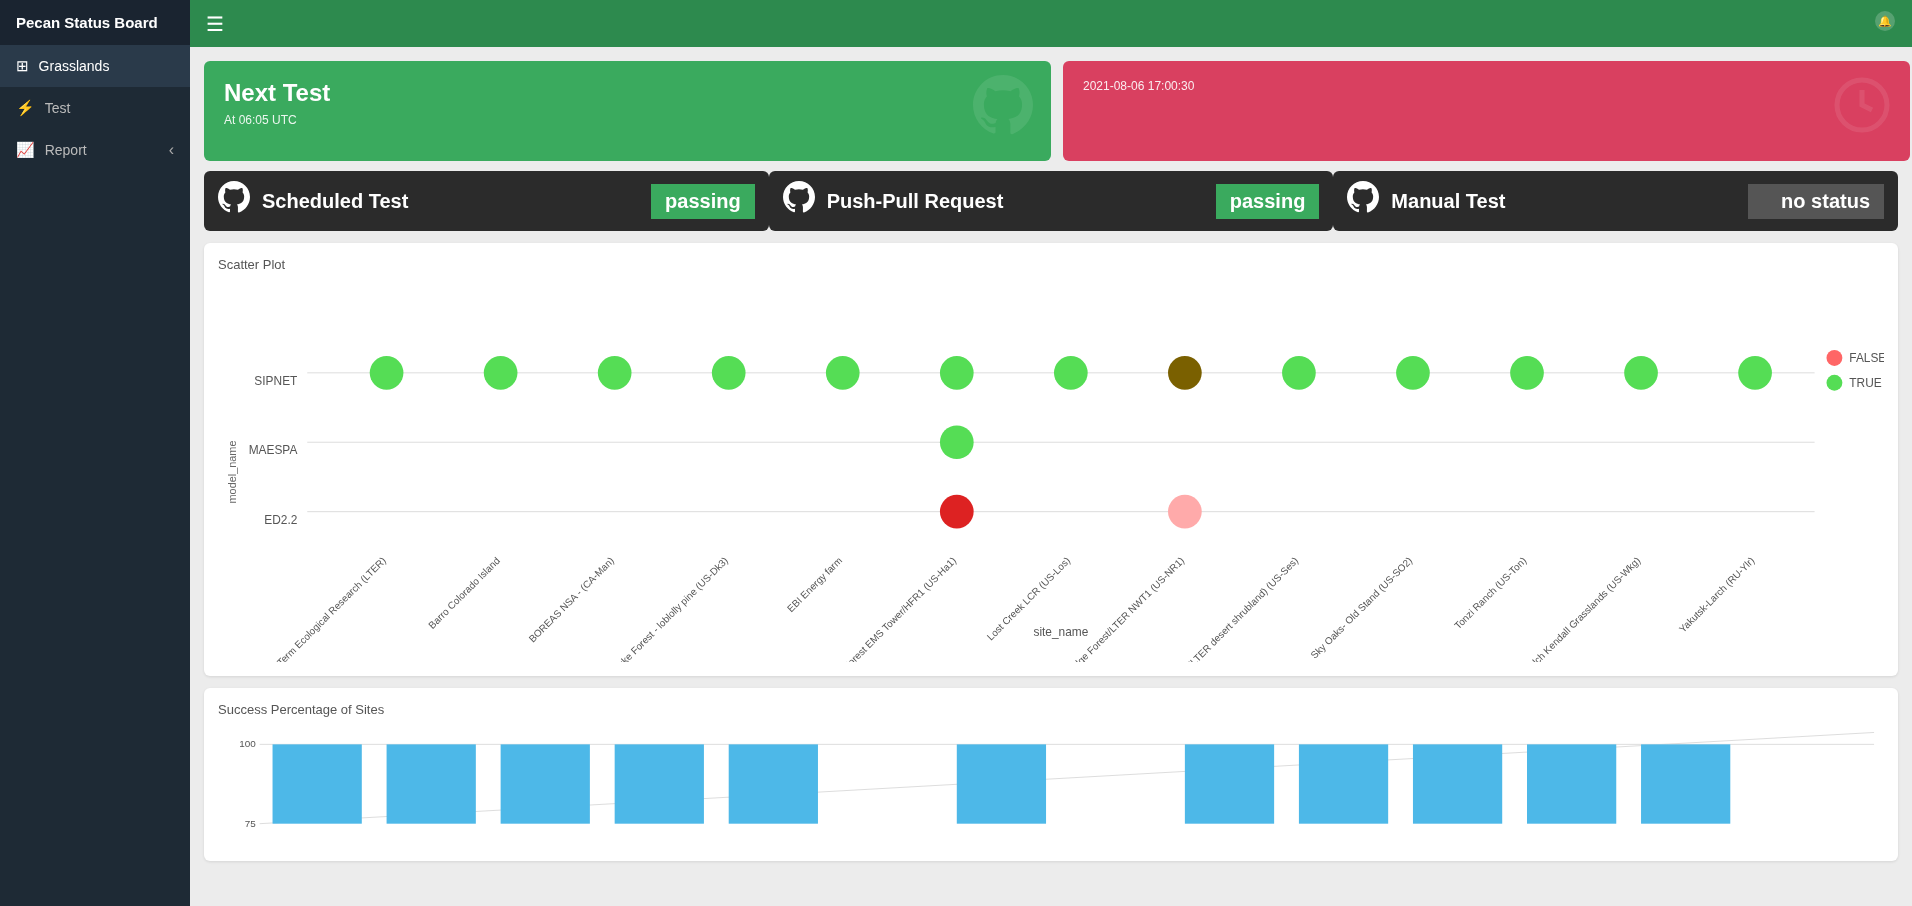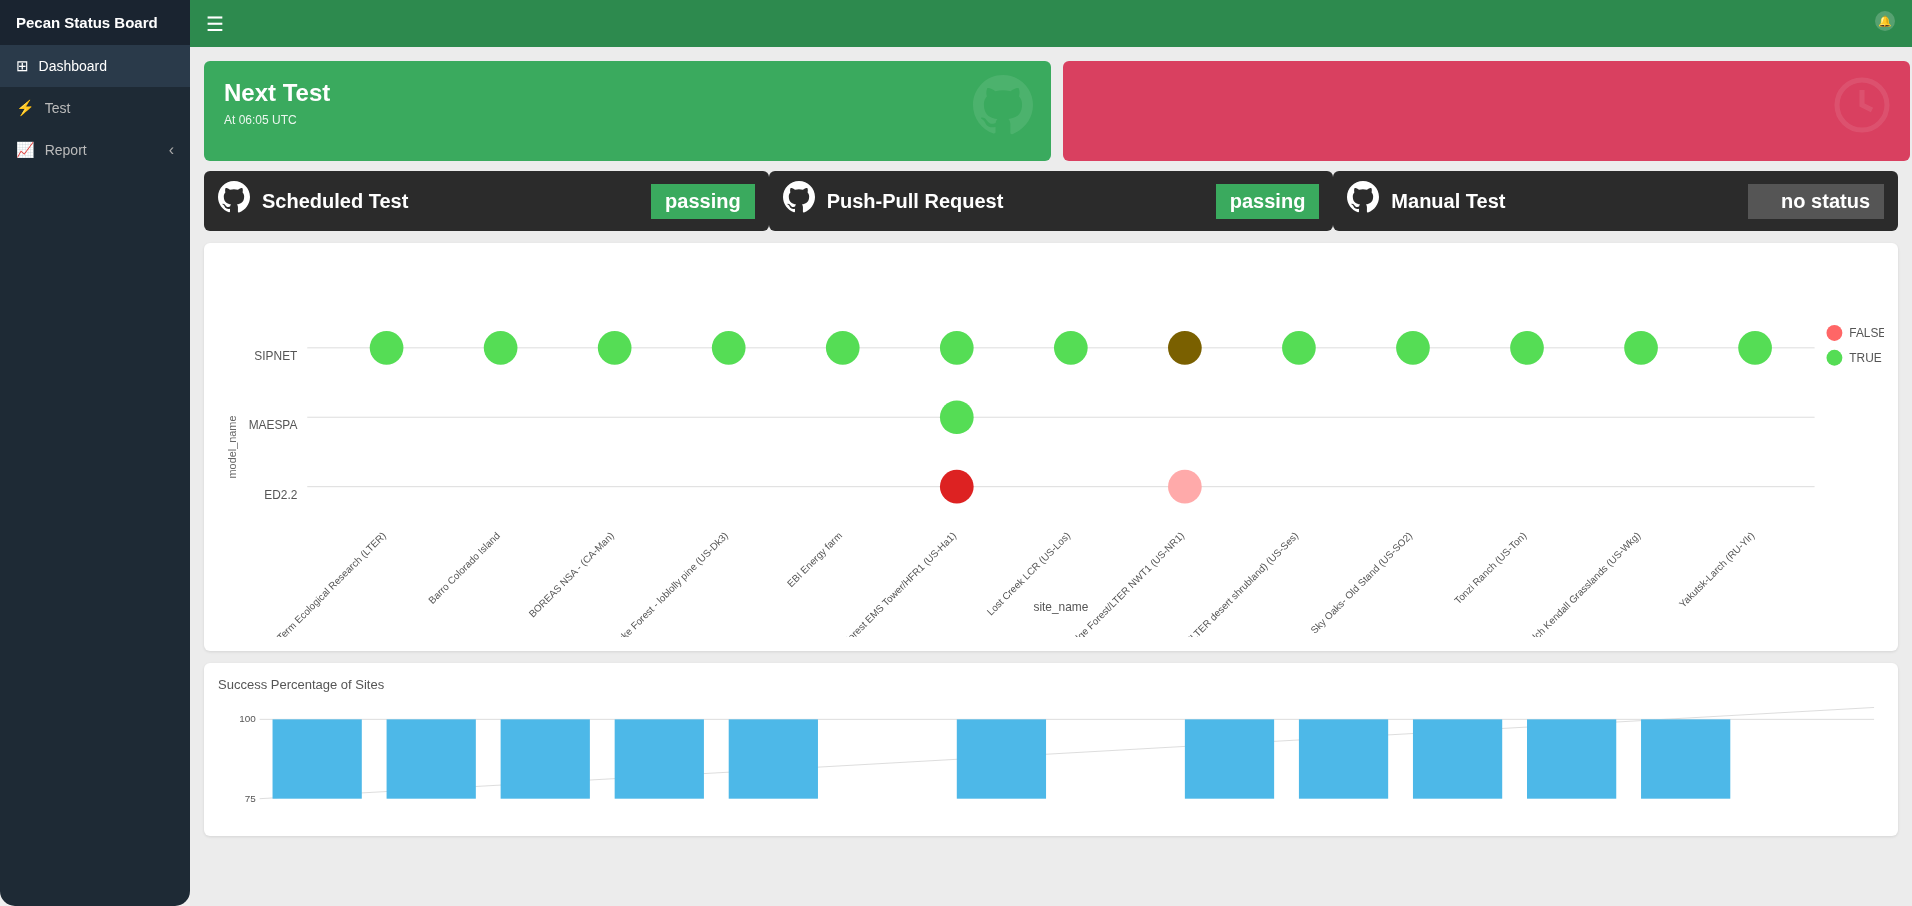--- a/index.html
+++ b/index.html
@@ -7,21 +7,20 @@
 
     
     #sidebar {
       width: 190px;
       min-width: 190px;
       background: #1e2a35;
       color: #ccc;
       display: flex;
       flex-direction: column;
       height: 100%;
-      border-radius: 15px;
     }
     #sidebar-header {
       background: #1a2430;
       padding: 14px 16px;
       font-weight: bold;
       font-size: 15px;
       color: #fff;
     }
     .sidebar-item {
       display: flex;
@@ -174,21 +173,21 @@
   </style>
 </head>
 <body>
 
 <nav id="sidebar">
   <div id="sidebar-header">
     <span>Pecan Status Board</span>
   </div>
   <div class="sidebar-item active">
     <span class="sidebar-icon">⊞</span>
-    <span>Dashboard</span>
+    <span>Grasslands</span>
   </div>
   <div class="sidebar-item">
     <span class="sidebar-icon">⚡</span>
     <span>Test</span>
   </div>
   <div class="sidebar-item">
     <span class="sidebar-icon">📈</span>
     <span>Report</span>
     <span class="collapse-btn">‹</span>
   </div>
@@ -212,20 +211,21 @@
       <div class="info-card-title">Next Test</div>
       <div class="info-card-sub">At 06:05 UTC</div>
       <div class="info-card-icon">
         <svg width="60" height="60" viewBox="0 0 24 24" fill="white" opacity="0.3">
           <path d="M12 0C5.37 0 0 5.37 0 12c0 5.3 3.438 9.8 8.205 11.385.6.113.82-.258.82-.577 0-.285-.01-1.04-.015-2.04-3.338.724-4.042-1.61-4.042-1.61C4.422 18.07 3.633 17.7 3.633 17.7c-1.087-.744.084-.729.084-.729 1.205.084 1.838 1.236 1.838 1.236 1.07 1.835 2.809 1.305 3.495.998.108-.776.417-1.305.76-1.605-2.665-.3-5.466-1.332-5.466-5.93 0-1.31.465-2.38 1.235-3.22-.135-.303-.54-1.523.105-3.176 0 0 1.005-.322 3.3 1.23.96-.267 1.98-.399 3-.405 1.02.006 2.04.138 3 .405 2.28-1.552 3.285-1.23 3.285-1.23.645 1.653.24 2.873.12 3.176.765.84 1.23 1.91 1.23 3.22 0 4.61-2.805 5.625-5.475 5.92.42.36.81 1.096.81 2.22 0 1.606-.015 2.896-.015 3.286 0 .315.21.69.825.57C20.565 21.795 24 17.295 24 12c0-6.63-5.37-12-12-12"></path>
         </svg>
       </div>
     </div>
 
     <div class="info-card red">
+      <div class="info-card-sub">2021-08-06 17:00:30</div>
       <div class="info-card-icon">
         <svg width="60" height="60" viewBox="0 0 24 24" fill="white" opacity="0.3">
           <circle cx="12" cy="12" r="10" stroke="white" stroke-width="2" fill="none"></circle>
           <polyline points="12,6 12,12 16,14" stroke="white" stroke-width="2" fill="none"></polyline>
         </svg>
       </div>
     </div>
 
   </div>
 
@@ -258,20 +258,21 @@
         </svg>
       </span>
       <span class="badge-label">Manual Test</span>
       <span class="badge-status no-status">no status</span>
     </div>
   </div>
 
   <div id="charts-area">
 
     <div class="chart-panel" style="position:relative;">
+      <div class="chart-title">Scatter Plot</div>
       <div id="scatter-container">
         <svg id="scatter-svg" viewBox="0 0 1680 340" preserveAspectRatio="xMidYMid meet">
 
           <text x="18" y="170" font-size="11" fill="#666" transform="rotate(-90,18,170)" text-anchor="middle">model_name</text>
 
           <text x="80" y="82" font-size="12" fill="#555" text-anchor="end">SIPNET</text>
           <text x="80" y="152" font-size="12" fill="#555" text-anchor="end">MAESPA</text>
           <text x="80" y="222" font-size="12" fill="#555" text-anchor="end">ED2.2</text>
 
           <line x1="90" y1="70" x2="1610" y2="70" stroke="#ddd" stroke-width="1"></line>

